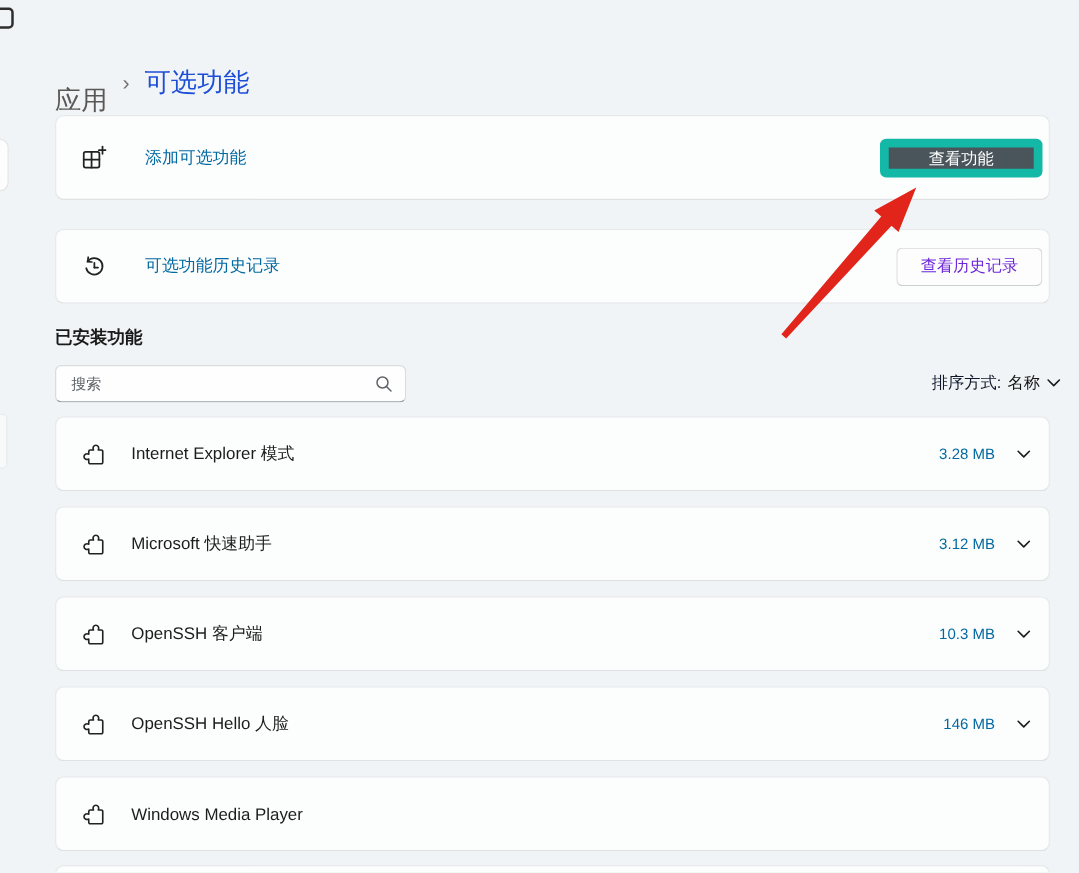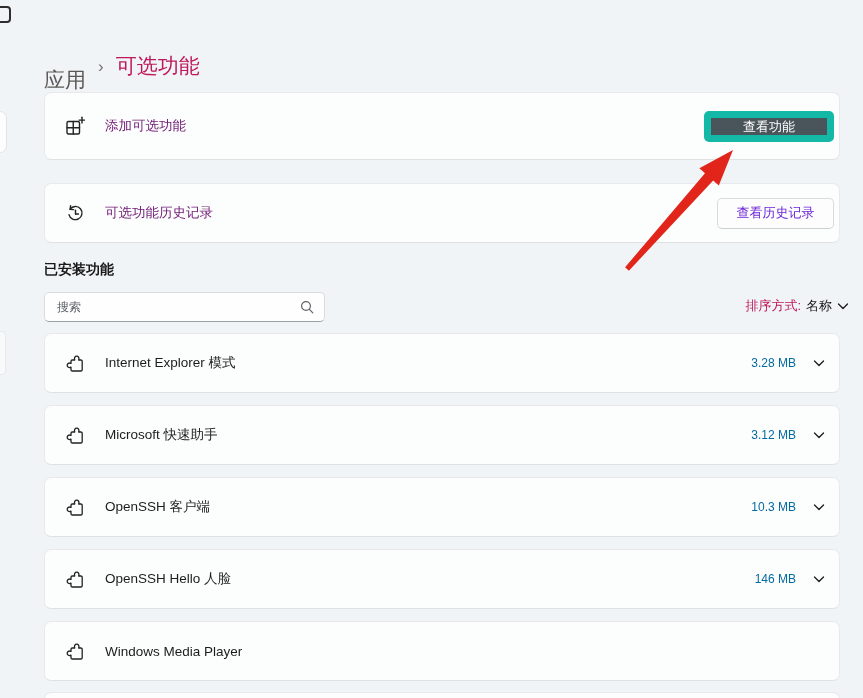--- a/index.html
+++ b/index.html
@@ -3,50 +3,50 @@
 <meta charset="utf-8">
 <style>
   html,body{margin:0;padding:0;}
   body{font-family:"Liberation Sans","DejaVu Sans",sans-serif;background:#f1f4f6;}
   .screen{position:relative;width:863px;height:698px;background:#f1f4f6;overflow:hidden;}
 
   
   .breadcrumb{position:absolute;left:44px;top:38px;display:flex;align-items:center;gap:12px;}
   .bc-parent{font-size:21px;color:#5a5856;cursor:pointer;margin-top:28px;}
   .bc-sep{font-size:17px;color:#757371;padding-top:1px;}
-  .bc-current{font-size:21px;color:#be185d;font-weight:500;}
+  .bc-current{font-size:21px;color:#1d4ed8;font-weight:500;}
 
   
   .card{position:absolute;left:44px;width:796px;box-sizing:border-box;background:#fcfdfd;
         border:1px solid #e7e9eb;border-bottom-color:#dfe1e3;border-radius:7px;
         display:flex;align-items:center;padding:0 5px 0 20px;}
   .card-add{top:92px;height:68px;}
   .card-history{top:183px;height:60px;}
-  .card-label{font-size:13.5px;color:#701a75;margin-left:20px;}
+  .card-label{font-size:13.5px;color:#0369a1;margin-left:31px;}
   .icon20{width:20px;height:20px;flex:0 0 20px;}
 
   .btn-dark{margin-left:auto;height:31px;min-width:130px;padding:0 18px;
             background:#4a545b;color:#ffffff;font-size:13px;border:7px solid #14b8a6;
             border-radius:5px;font-family:inherit;cursor:pointer;}
   .btn-light{margin-left:auto;height:31px;min-width:117px;padding:0 14px;
             background:#fdfdfd;color:#6d28d9;font-size:13px;border:1px solid #d8dadc;
             border-bottom-color:#cdcfd1;border-radius:5px;font-family:inherit;cursor:pointer;}
 
   
   .section-heading{position:absolute;left:44px;top:261px;font-size:14px;font-weight:700;color:#1a1a1a;}
   .search-box{position:absolute;left:44px;top:292px;width:281px;height:30px;box-sizing:border-box;
               background:#fefefe;border:1px solid #d9dcde;border-bottom:1px solid #9aa0a4;
               border-radius:5px;display:flex;align-items:center;}
   .search-box input{flex:1;border:none;outline:none;background:transparent;margin:0 6px 0 10px;
               font-size:12px;color:#1c1c1c;font-family:inherit;}
   .search-box input::placeholder{color:#5f6368;opacity:1;}
   .search-glass{margin-right:9px;flex:0 0 16px;}
 
   .sort-control{position:absolute;right:14px;top:297px;display:flex;align-items:center;gap:5px;cursor:pointer;}
-  .sort-label{font-size:13px;color:#be185d;}
+  .sort-label{font-size:13px;color:#0f172a;}
   .sort-value{font-size:13px;color:#161616;}
 
   
   .feature-row{height:60px;padding:0 14px 0 20px;cursor:pointer;text-align:center;}
   .r1{top:333px;} .r2{top:405px;} .r3{top:477px;} .r4{top:549px;} .r5{top:621px;}
   .feature-name{font-size:13.5px;color:#1c1c1c;margin-left:20px;}
   .feature-size{margin-left:auto;font-size:12px;color:#0369a1;margin-right:17px;}
   .chev{flex:0 0 12px;}
   .no-chevron .feature-size{margin-right:0;}
 

